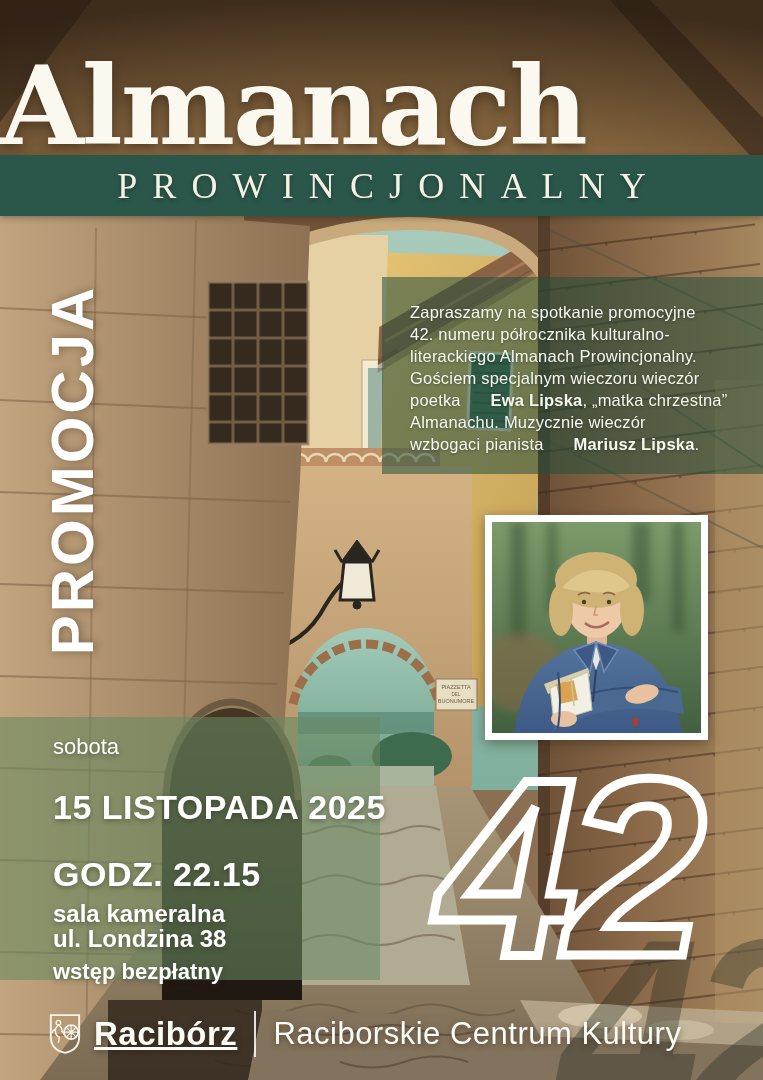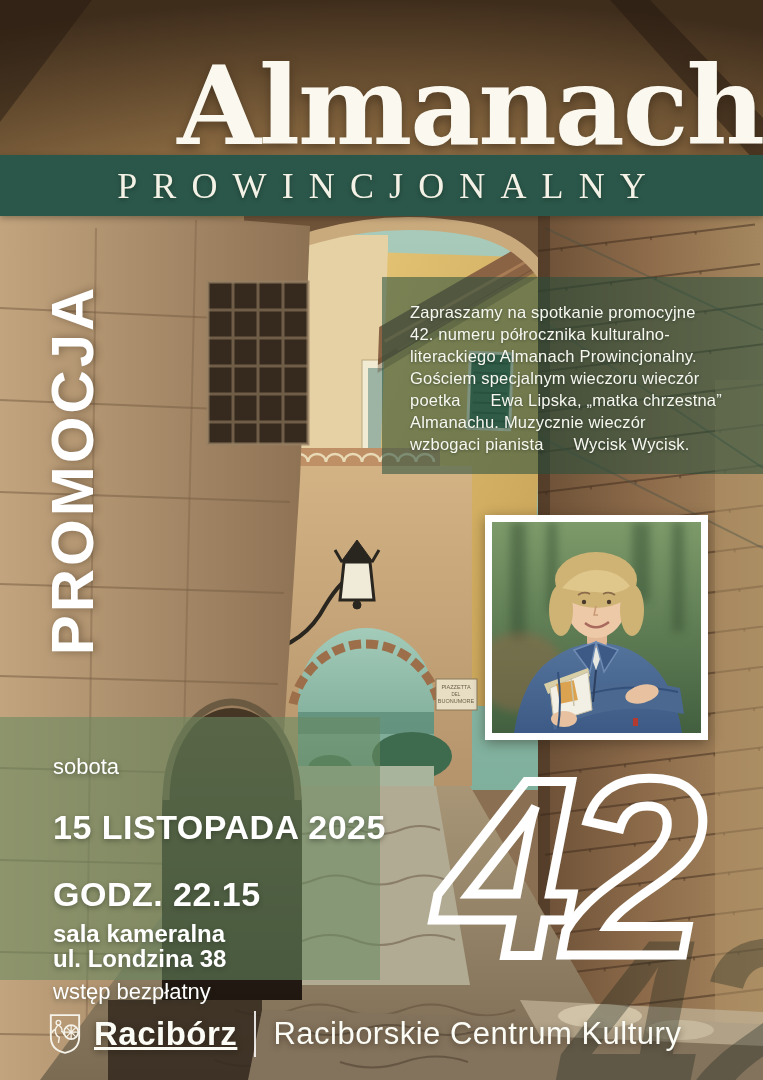--- a/index.html
+++ b/index.html
@@ -7,21 +7,21 @@
     position:relative;width:763px;height:1080px;overflow:hidden;
     background:#8a6f52;font-family:"Liberation Sans",sans-serif;
     -webkit-font-smoothing:antialiased;
   }
   .bg,.big42{position:absolute;left:0;top:0;width:763px;height:1080px;display:block;}
   .big42{pointer-events:none;}
   .big42 text{font-family:"Liberation Sans",sans-serif;font-weight:bold;font-style:italic;letter-spacing:-12px;}
   .t-outline{fill:none;stroke:#ffffff;stroke-width:9;stroke-linejoin:miter;}
   .t-shadow{fill:rgba(30,36,30,0.35);}
   .title{
-    position:absolute;top:52px;left:0;right:0;margin:0;text-align:right;
+    position:absolute;top:52px;left:0;right:0;margin:0;text-align:left;
     font-family:"DejaVu Serif",serif;font-weight:700;font-size:108px;line-height:1;
     color:#fbf9ef;letter-spacing:-2px;text-shadow:0 4px 10px rgba(50,35,20,.55);
   }
   .band{
     position:absolute;top:155px;left:0;width:763px;height:61px;background:#2b574a;
     display:flex;align-items:center;justify-content:center;box-shadow:0 2px 6px rgba(30,25,15,.35);
   }
   .subtitle{
     font-family:"Liberation Serif",serif;font-size:36px;color:#f4f2e6;
     letter-spacing:.42em;text-indent:.42em;text-shadow:0 2px 4px rgba(20,40,30,.5);white-space:nowrap;
@@ -32,36 +32,36 @@
     text-shadow:0 2px 8px rgba(40,30,15,.4);
   }
   .invite-panel{
     position:absolute;left:382px;top:277px;width:399px;height:197px;
     background:rgba(36,78,60,.55);box-sizing:border-box;padding:24px 10px 0 28px;
   }
   .invite-text{
     margin:0;font-size:16.5px;line-height:22px;color:#f7f7f0;letter-spacing:.2px;
     text-shadow:0 1px 3px rgba(20,40,30,.45);
   }
-  .invite-text b{font-weight:400;padding-left:25px;}
+  .invite-text b{font-weight:700;padding-left:25px;}
   .photo-frame{
     position:absolute;left:485px;top:515px;width:223px;height:225px;background:#ffffff;
     box-sizing:border-box;padding:7px;box-shadow:0 3px 12px rgba(40,30,20,.45);
   }
   .portrait{width:100%;height:100%;display:block;}
   .date-panel{
     position:absolute;left:0;top:717px;width:380px;height:263px;
-    background:rgba(104,138,96,.58);box-sizing:border-box;padding:36px 0 0 53px;
+    background:rgba(104,138,96,.58);box-sizing:border-box;padding:16px 0 0 53px;
     color:#ffffff;text-shadow:0 2px 5px rgba(35,45,30,.45);
   }
   .ev-day{font-size:22px;line-height:28px;}
   .ev-date,.ev-time{font-size:34px;font-weight:700;line-height:42px;letter-spacing:.5px;white-space:nowrap;margin-top:25px;}
   .ev-time{margin-bottom:6px;}
   .ev-room,.ev-venue,.ev-addr{font-size:24px;font-weight:700;line-height:25px;}
-  .ev-adm{font-size:22px;line-height:30px;margin-top:6px;}
+  .ev-adm{font-size:22px;line-height:30px;margin-top:6px;font-weight:bold;}
   .footer{
     position:absolute;left:48px;top:1008px;height:52px;display:flex;align-items:center;
     color:#fcfcf6;text-shadow:0 2px 6px rgba(40,30,20,.55);
   }
   .coa{width:34px;height:44px;flex:0 0 auto;}
   .city{font-size:33px;font-weight:700;margin-left:12px;letter-spacing:.5px;text-decoration:underline;}
   .fdiv{width:2px;height:46px;background:rgba(255,255,255,.85);margin:0 17px;}
   .org{font-size:31px;font-weight:400;letter-spacing:.5px;white-space:nowrap;}
 </style>
 </head>
@@ -253,21 +253,21 @@
 
   <div class="promocja">PROMOCJA</div>
 
   <div class="invite-panel">
     <p class="invite-text"><span>Zapraszamy na spotkanie promocyjne</span><br>
       <span>42. numeru półrocznika kulturalno-</span><br>
       <span>literackiego Almanach Prowincjonalny.</span><br>
       <span>Gościem specjalnym wieczoru wieczór</span><br>
       <span>poetka </span><b>Ewa Lipska</b><span>, „matka chrzestna”</span><br>
       <span>Almanachu. Muzycznie wieczór</span><br>
-      <span>wzbogaci pianista </span><b>Wycisk Wycisk</b><span>.</span></p>
+      <span>wzbogaci pianista </span><b>Mariusz Lipska</b><span>.</span></p>
   </div>
 
   <div class="photo-frame">
     <svg class="portrait" viewBox="0 0 209 211" preserveAspectRatio="none">
       <defs>
         <linearGradient id="gPortBg" x1="0" y1="0" x2="0" y2="1">
             <stop offset="0" stop-color="#7d9a6a"></stop>
             <stop offset="1" stop-color="#42603f"></stop>
           </linearGradient>
         <linearGradient id="gDenim" x1="0" y1="0" x2="0" y2="1">

